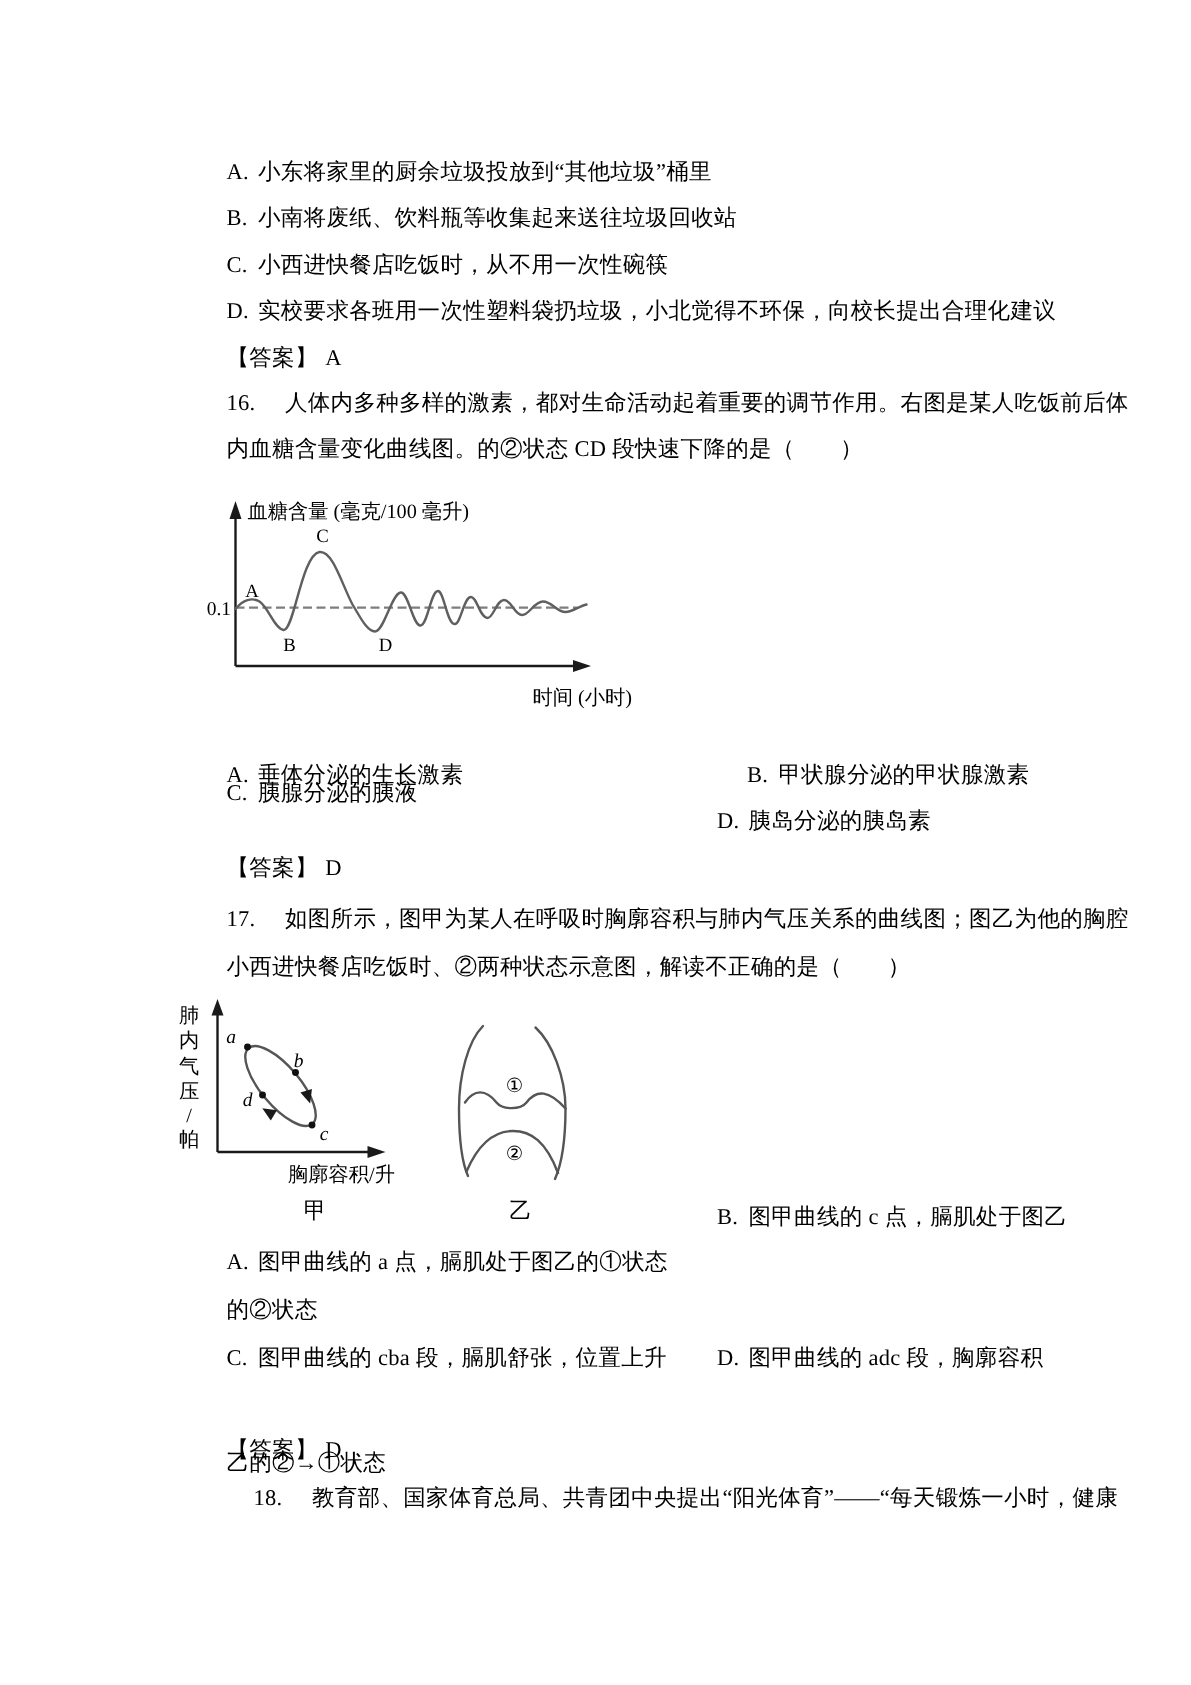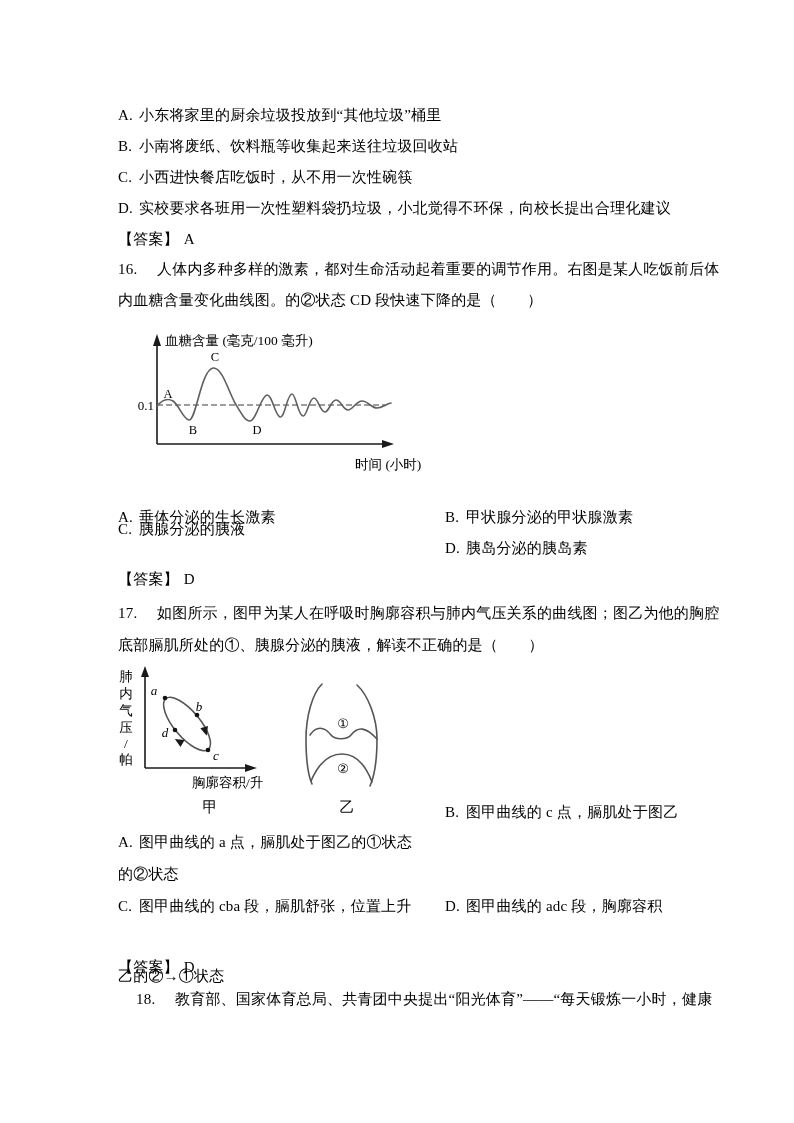--- a/index.html
+++ b/index.html
@@ -1,20 +1,20 @@
 <!DOCTYPE html>
 <html><head>
 <meta charset="utf-8">
 <style>
   * { margin:0; padding:0; box-sizing:border-box; }
   html,body { width:794px; height:1123px; background:#ffffff; }
   body { position:relative; overflow:hidden;
          font-family:"Liberation Serif","DejaVu Serif",serif;
          font-size:15px; color:#000; }
-  .line { position:absolute; white-space:nowrap; line-height:18px; letter-spacing:0.2px; }
+  .line { position:absolute; white-space:nowrap; line-height:18px; letter-spacing:0.2px;margin-left:33px; }
   .lab  { display:inline-block; min-width:21px; }
   .qnum { display:inline-block; min-width:39px; }
   .ansV { margin-left:5px; }
   svg { position:absolute; overflow:visible; }
   svg text { font-family:"Liberation Serif","DejaVu Serif",serif; fill:#000; }
   .axis   { stroke:#1a1a1a; stroke-width:1.6; fill:none; }
   .ah     { fill:#1a1a1a; stroke:none; }
   .curve  { stroke:#5f5f5f; stroke-width:1.6; fill:none; stroke-linecap:round; }
   .dash   { stroke:#7d7d7d; stroke-width:1.5; stroke-dasharray:6 3; fill:none; }
   .fig    { stroke:#555; stroke-width:1.6; fill:none; stroke-linecap:round; }
@@ -51,27 +51,27 @@
   <text x="37" y="13" font-size="13.5">血糖含量 (毫克/100 毫升)</text>
   <text x="26" y="78" font-size="13" text-anchor="end">0.1</text>
   <text x="40" y="66" font-size="12.5" text-anchor="middle">A</text>
   <text x="65" y="102" font-size="12.5" text-anchor="middle">B</text>
   <text x="87" y="29" font-size="12.5" text-anchor="middle">C</text>
   <text x="129" y="102" font-size="12.5" text-anchor="middle">D</text>
   <text x="227" y="137" font-size="13.5">时间 (小时)</text>
 </svg>
 
 <div class="line" style="top:508px;left:118px"><span class="lab">A.</span><span>垂体分泌的生长激素</span></div>
-<div class="line" style="top:508px;left:445px"><span class="lab">B.</span><span>甲状腺分泌的甲状腺激素</span></div>
+<div class="line" style="top:508px;left:465px"><span class="lab">B.</span><span>甲状腺分泌的甲状腺激素</span></div>
 <div class="line" style="top:520px;left:118px"><span class="lab">C.</span><span>胰腺分泌的胰液</span></div>
 <div class="line" style="top:539px;left:445px"><span class="lab">D.</span><span>胰岛分泌的胰岛素</span></div>
 <div class="line" style="top:570px;left:118px"><span>【答案】</span><span class="ansV">D</span></div>
 
 <div class="line" style="top:604px;left:118px"><span class="qnum">17.</span><span>如图所示，图甲为某人在呼吸时胸廓容积与肺内气压关系的曲线图；图乙为他的胸腔</span></div>
-<div class="line" style="top:636px;left:118px"><span>底部膈肌所处的①、胰腺分泌的胰液，解读不正确的是（　　）</span></div>
+<div class="line" style="top:636px;left:118px"><span>小西进快餐店吃饭时、②两种状态示意图，解读不正确的是（　　）</span></div>
 
 <svg style="top:664px;left:106px" width="175" height="154" viewBox="0 0 175 154">
   <text x="20" y="17" font-size="13.5" text-anchor="middle">肺</text>
   <text x="20" y="34" font-size="13.5" text-anchor="middle">内</text>
   <text x="20" y="51" font-size="13.5" text-anchor="middle">气</text>
   <text x="20" y="68" font-size="13.5" text-anchor="middle">压</text>
   <text x="20" y="84" font-size="13.5" text-anchor="middle">/</text>
   <text x="20" y="100" font-size="13.5" text-anchor="middle">帕</text>
   <line class="axis" x1="39" y1="9" x2="39" y2="104"></line>
   <polygon class="ah" points="39,2 35,13 43,13"></polygon>

